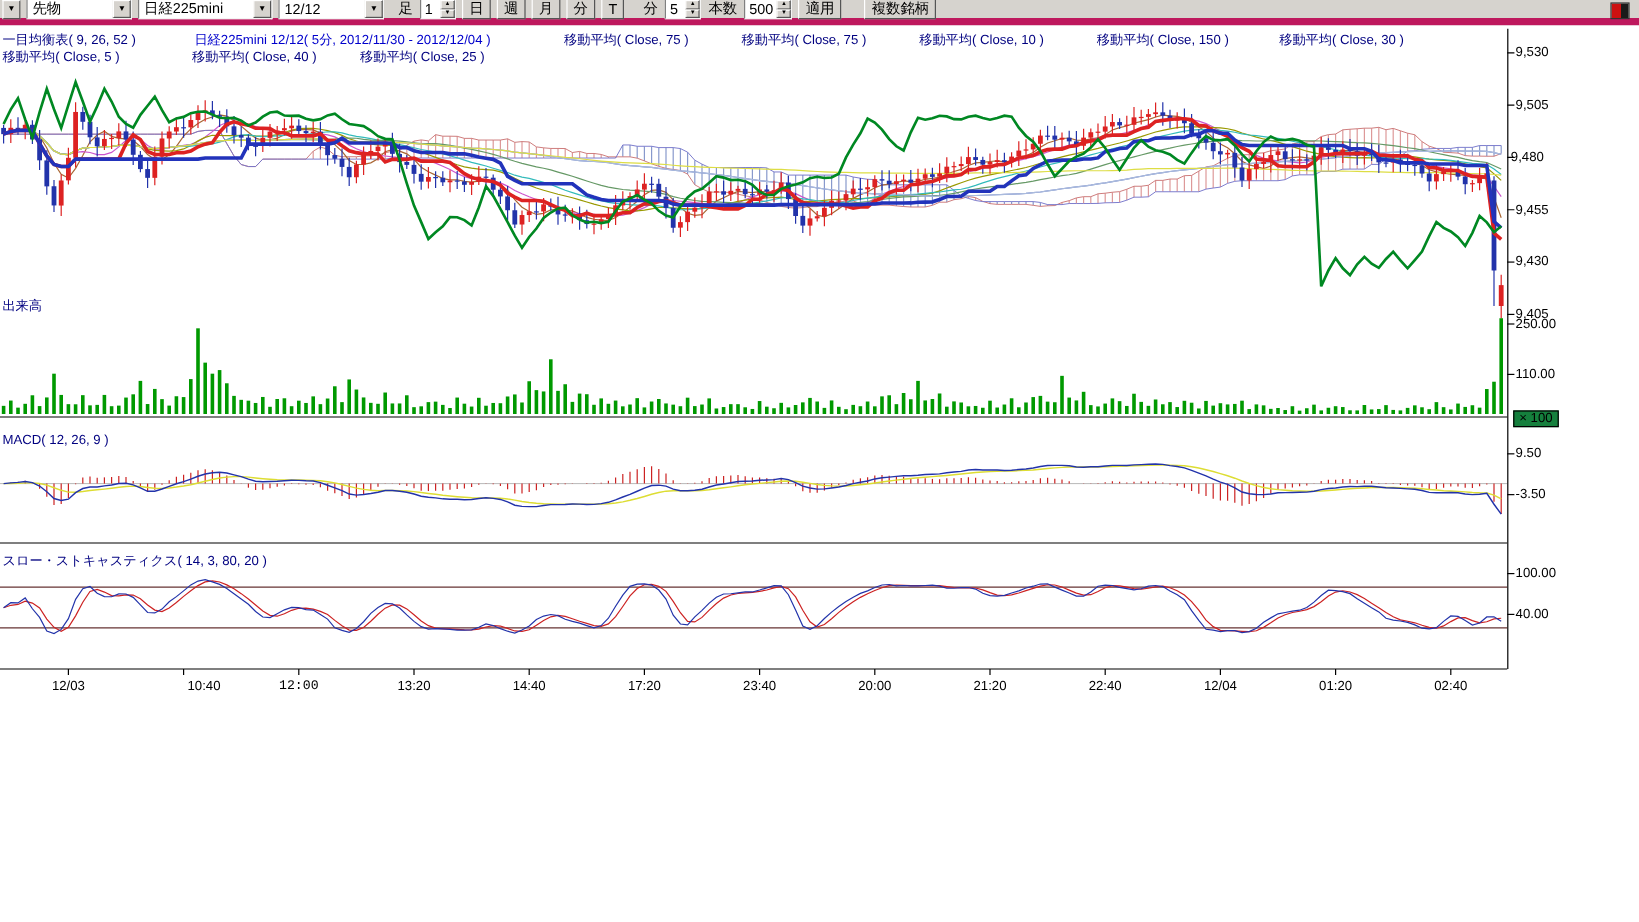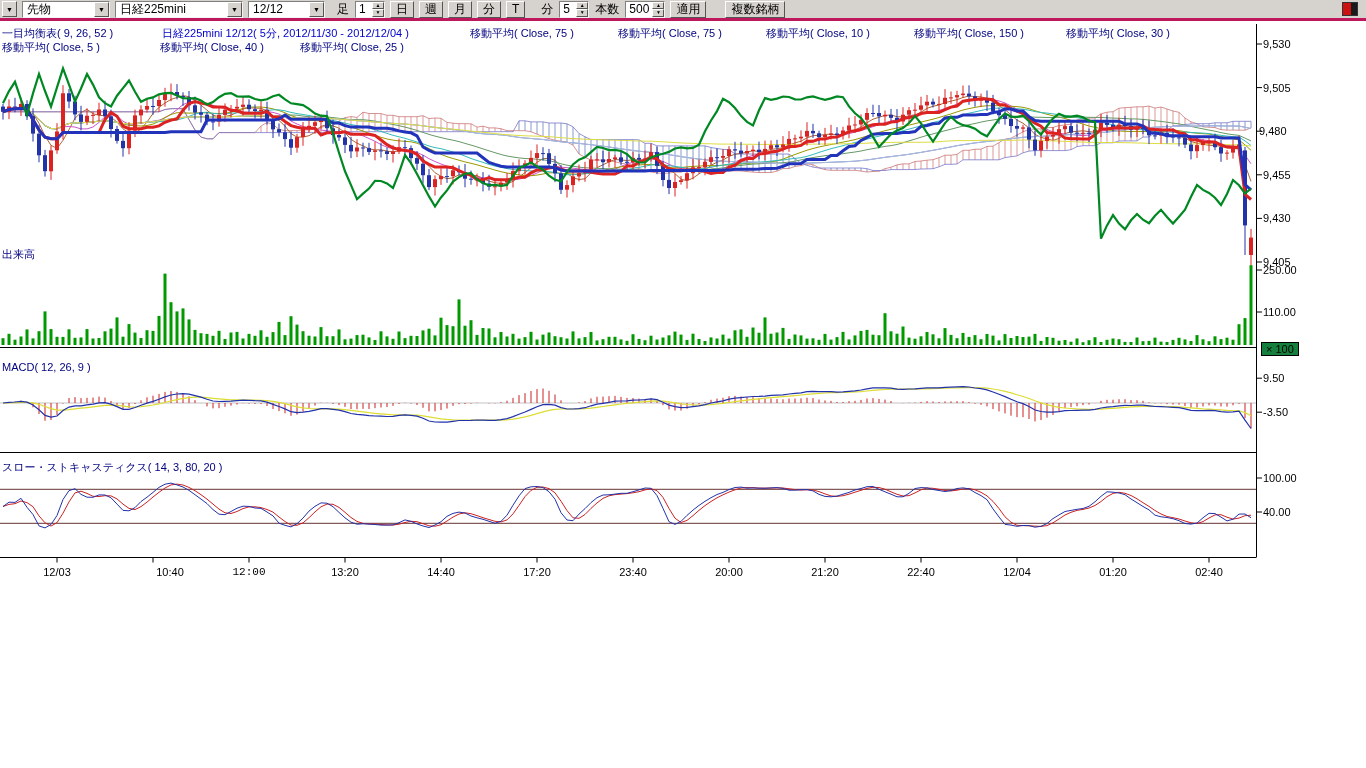--- a/index.html
+++ b/index.html
@@ -2,32 +2,32 @@
 <html><head>
 <meta charset="utf-8">
 <style>
   * { margin:0; padding:0; box-sizing:border-box; }
   html,body { width:1366px; height:768px; background:#fff; overflow:hidden;
     font-family:"Liberation Sans", sans-serif; }
   .root { position:absolute; top:0; left:0; width:1366px; height:768px; }
 
   
   .toolbar { position:absolute; top:0; left:0; width:1366px; height:21px;
-    background:#d6d3ce; border-bottom:3px solid #be185d; display:flex;
+    background:#d6d3ce; border-bottom:6px solid #be185d; display:flex;
     align-items:center; gap:5px; padding:1px 2px; font-size:12px; color:#000; z-index:5; }
   .mini-drop { width:15px; height:16px; background:#d6d3ce;
     border:1px solid; border-color:#fff #555 #555 #fff; font-size:7px;
     display:flex; align-items:center; justify-content:center; }
   .combo { display:flex; height:17px; background:#fff;
     border:1px solid; border-color:#808080 #f4f4f4 #f4f4f4 #808080; align-items:stretch; }
   .combo .txt { padding:0 4px; display:flex; align-items:center; flex:1; white-space:nowrap; }
   .combo .arrow { width:15px; background:#d6d3ce; border:1px solid;
     border-color:#fff #555 #555 #fff; font-size:7px; display:flex;
     align-items:center; justify-content:center; }
-  .combo.w1 { width:88px; } .combo.w2 { width:128px; } .combo.w3 { width:77px; }
+  .combo.w1 { width:88px; } .combo.w2 { width:112px; } .combo.w3 { width:88px; }
   .tlabel { padding:0 1px; white-space:nowrap; }
   .spin { display:flex; height:17px; background:#fff; border:1px solid;
     border-color:#808080 #f4f4f4 #f4f4f4 #808080; }
   .spin .val { min-width:16px; padding:0 3px; display:flex; align-items:center; }
   .spin.wide .val { min-width:26px; }
   .spin .arrs { display:flex; flex-direction:column; width:12px; }
   .spin .arrs div { flex:1; background:#d6d3ce; border:1px solid;
     border-color:#fff #555 #555 #fff; font-size:5px; line-height:5px;
     display:flex; align-items:center; justify-content:center; }
   .tbtn { height:17px; padding:0 5px; background:#d6d3ce; border:1px solid;

